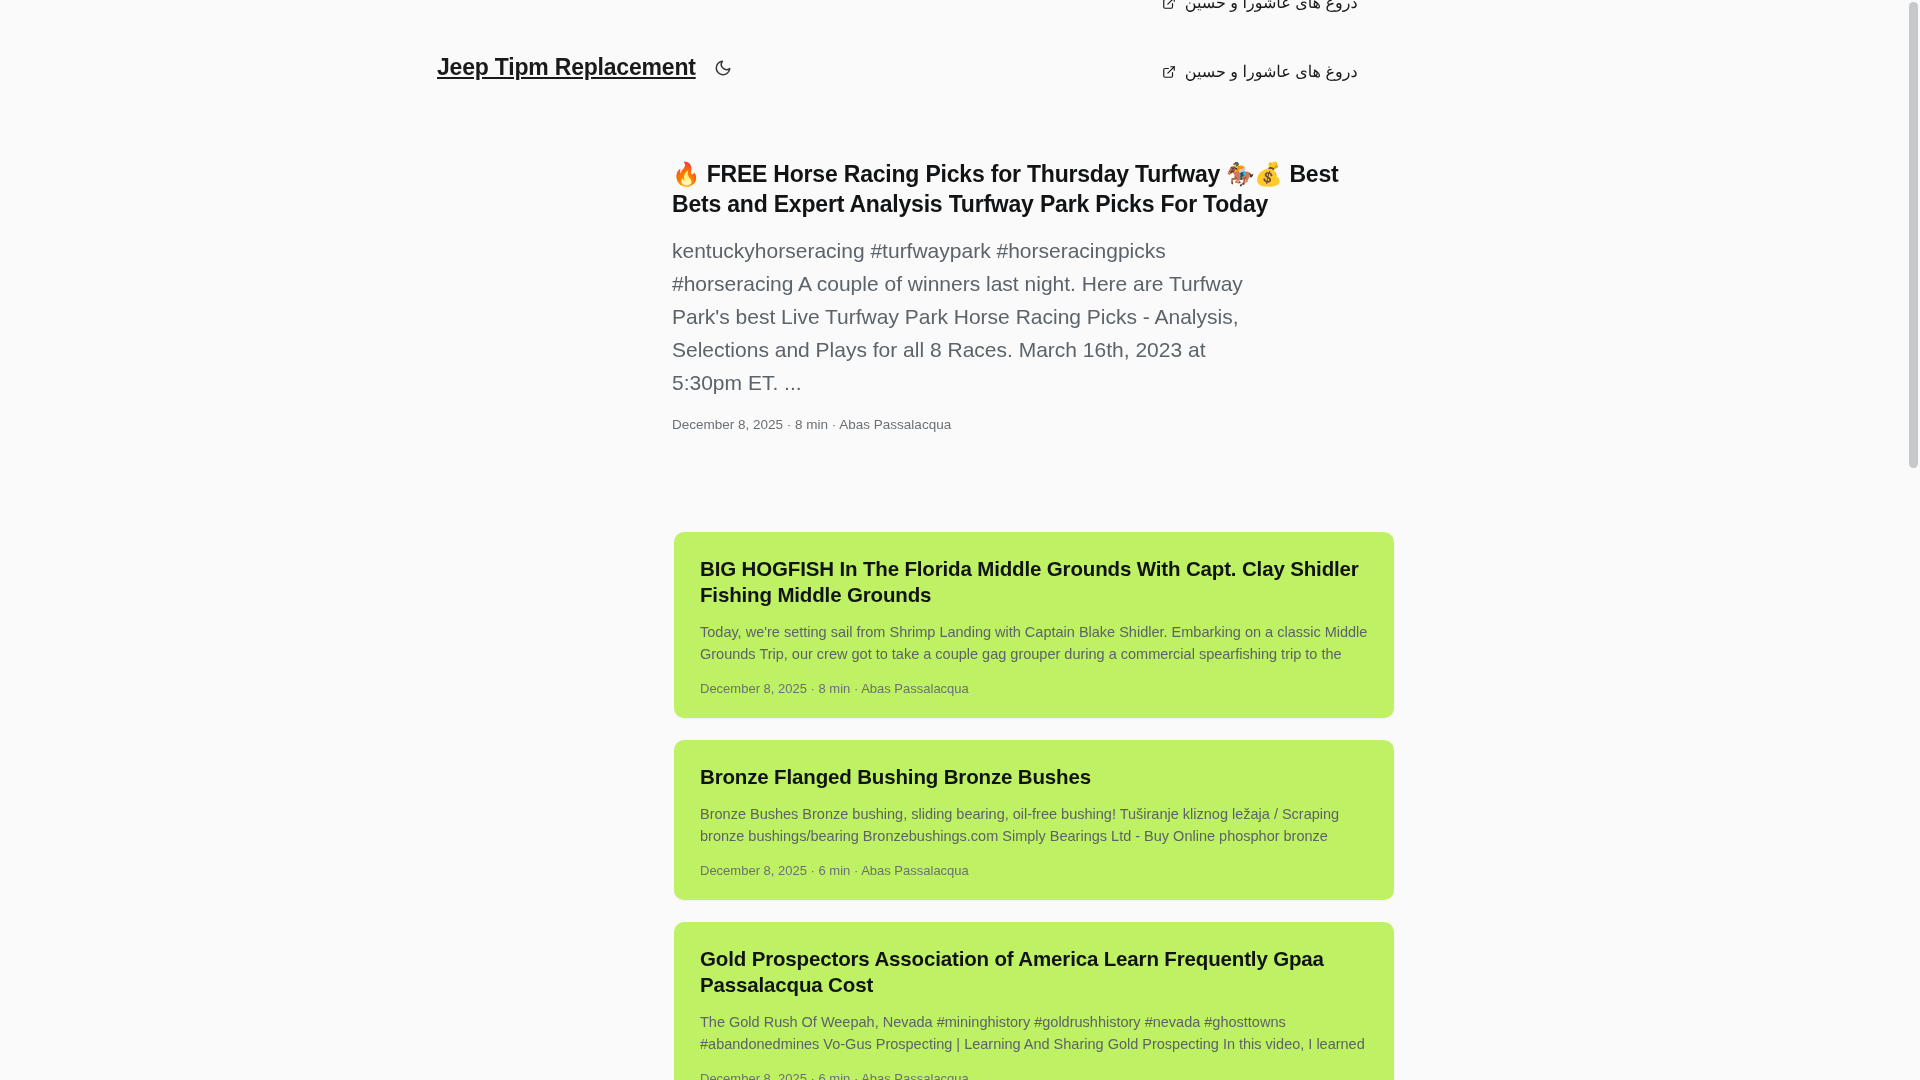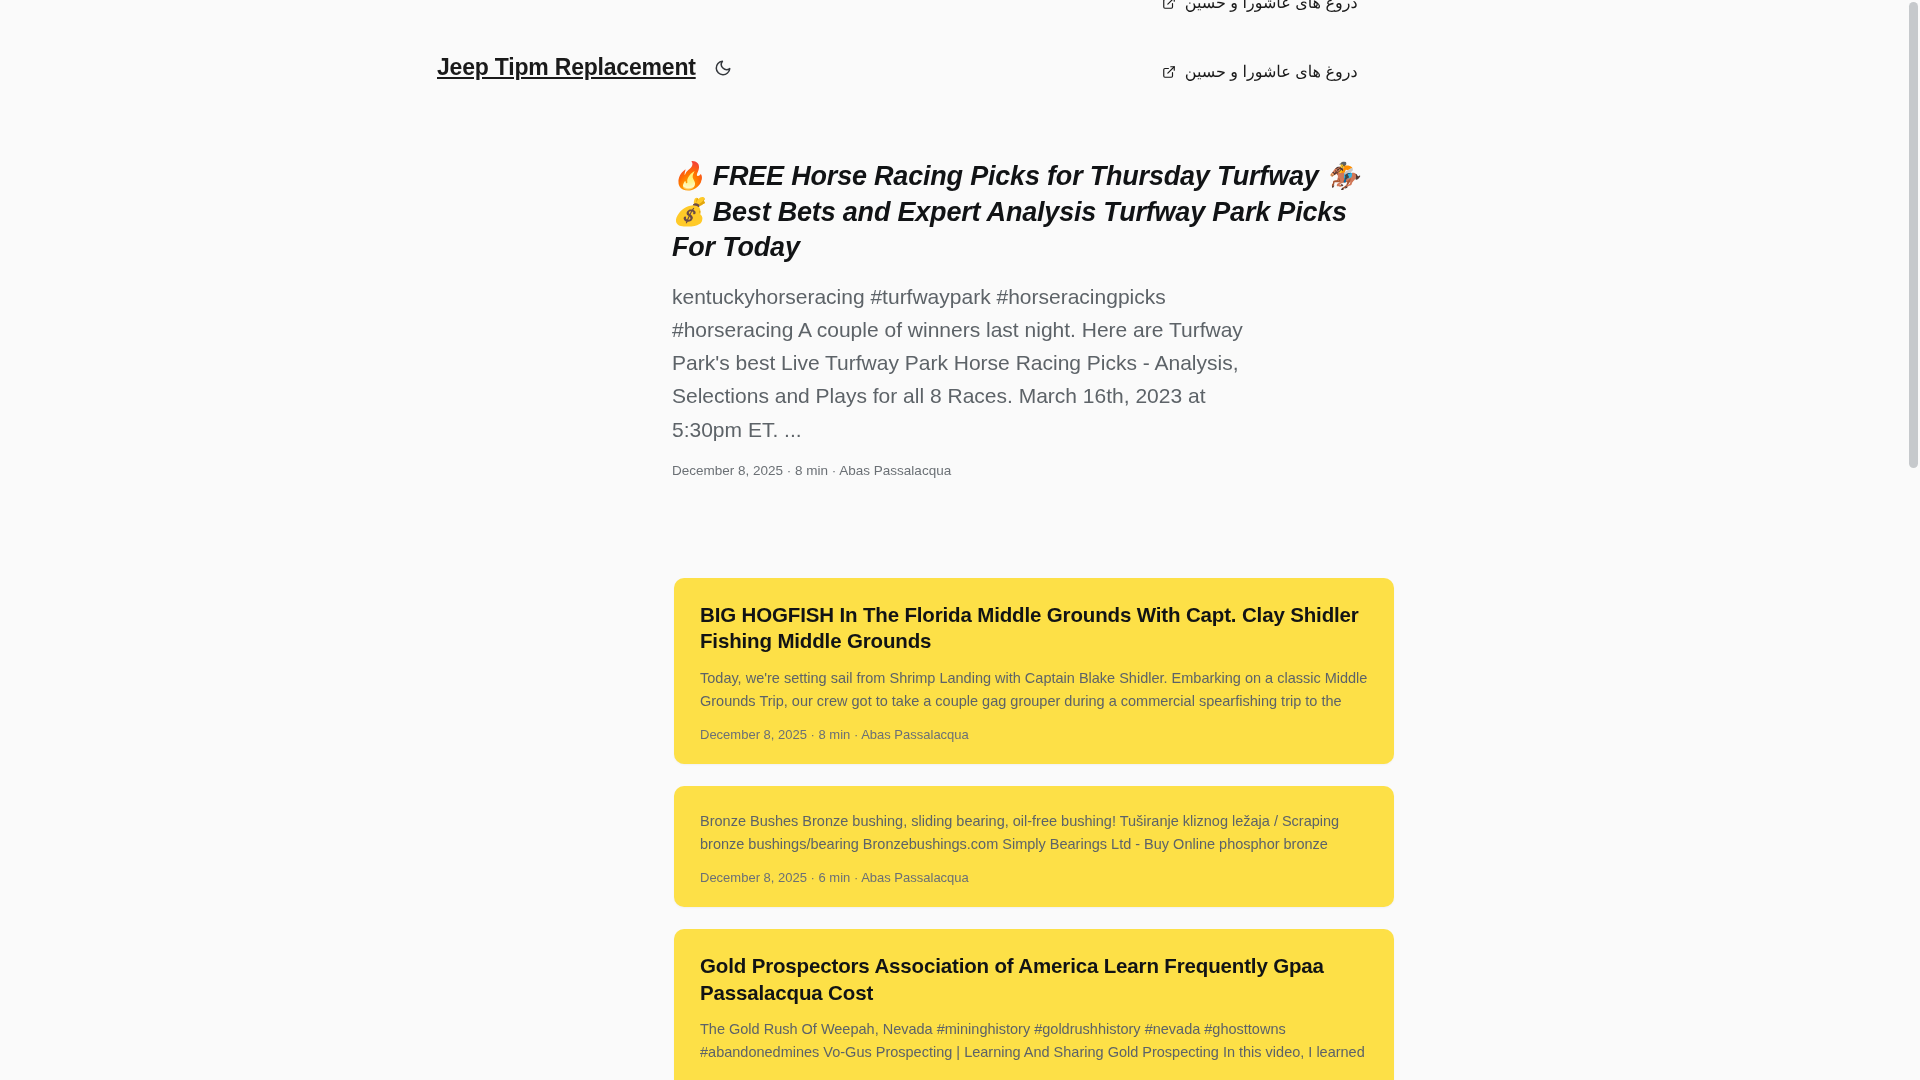--- a/index.html
+++ b/index.html
@@ -78,28 +78,27 @@
     width: 720px;
     padding-left: 0;
     position: relative;
     left: 72px;
   }
 
   .lead-post {
     padding-top: 99px;
   }
   .lead-title {
-    font-size: 27px;
+    font-size: 23px;
     line-height: 1.32;
     font-weight: bold;
     color: #111315;
     margin: 0 0 14px 0;
     letter-spacing: -0.2px;
     max-width: 720px;
-    font-style: italic;
   }
   .lead-summary {
     font-size: 21px;
     line-height: 1.58;
     color: #5d6368;
     margin: 0 0 17px 0;
     max-width: 600px;
   }
   .meta {
     font-size: 13.5px;
@@ -108,21 +107,21 @@
 
   .cards {
     margin-top: 100px;
     display: flex;
     flex-direction: column;
     gap: 22px;
     width: 720px;
     margin-left: 2px;
   }
   .card {
-    background: #fde047;
+    background: #bef264;
     border-radius: 10px;
     padding: 24px 26px 22px 26px;
     box-shadow: 0 1px 2px rgba(16,24,40,0.04);
   }
   .card-title {
     font-size: 20.5px;
     line-height: 1.3;
     font-weight: bold;
     color: #111315;
     margin: 0 0 12px 0;
@@ -209,20 +208,21 @@
 
   <section class="cards">
 
     <article class="card">
       <h2 class="card-title">BIG HOGFISH In The Florida Middle Grounds With Capt. Clay Shidler Fishing Middle Grounds</h2>
       <p class="card-summary">Today, we're setting sail from Shrimp Landing with Captain Blake Shidler. Embarking on a classic Middle Grounds Trip, our crew got to take a couple gag grouper during a commercial spearfishing trip to the Florid…</p>
       <div class="card-meta">December 8, 2025 · 8 min · Abas Passalacqua</div>
     </article>
 
     <article class="card">
+      <h2 class="card-title">Bronze Flanged Bushing Bronze Bushes</h2>
       <p class="card-summary">Bronze Bushes Bronze bushing, sliding bearing, oil-free bushing! Tuširanje kliznog ležaja / Scraping bronze bushings/bearing Bronzebushings.com Simply Bearings Ltd - Buy Online phosphor bronze known as oil…</p>
       <div class="card-meta">December 8, 2025 · 6 min · Abas Passalacqua</div>
     </article>
 
     <article class="card">
       <h2 class="card-title">Gold Prospectors Association of America Learn Frequently Gpaa Passalacqua Cost</h2>
       <p class="card-summary">The Gold Rush Of Weepah, Nevada #mininghistory #goldrushhistory #nevada #ghosttowns #abandonedmines Vo-Gus Prospecting | Learning And Sharing Gold Prospecting In this video, I learned ho…</p>
       <div class="card-meta">December 8, 2025 · 6 min · Abas Passalacqua</div>
     </article>
 

